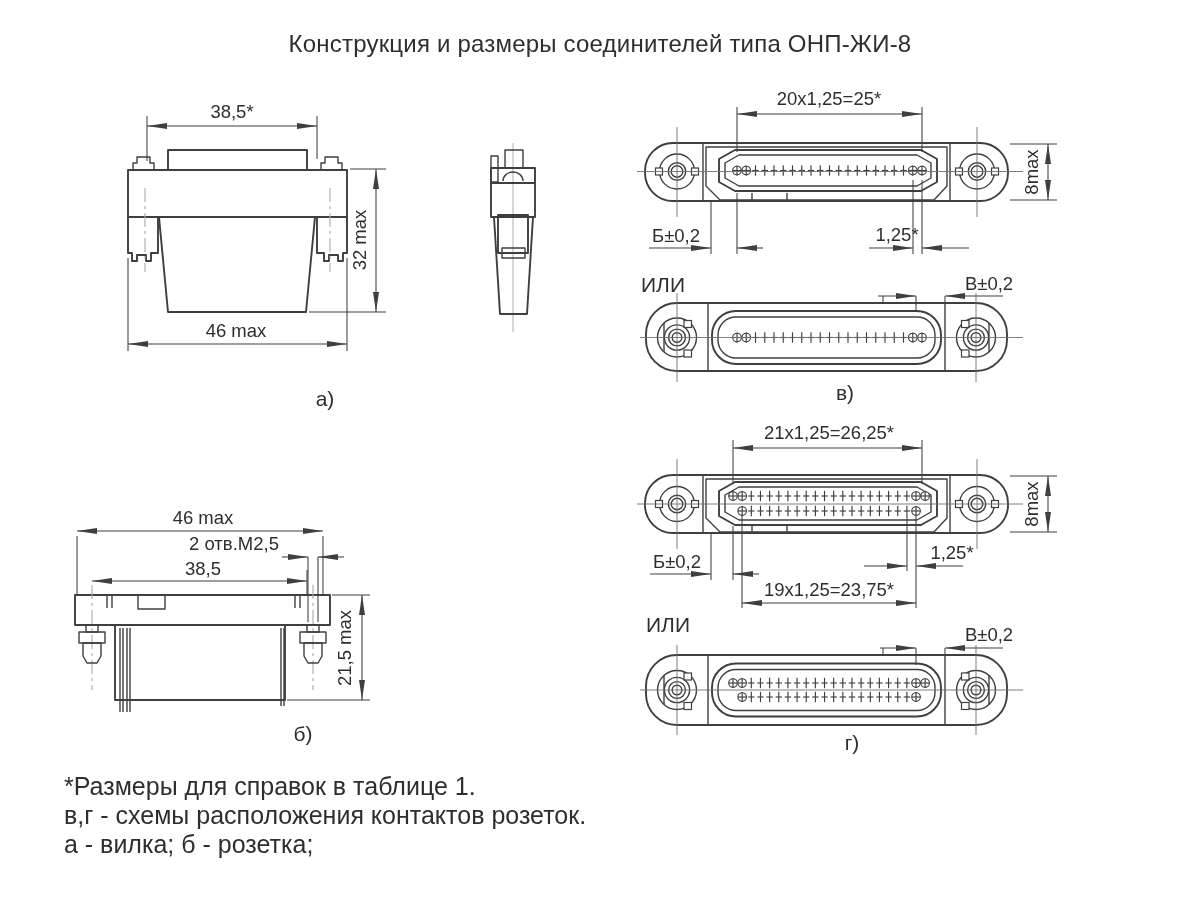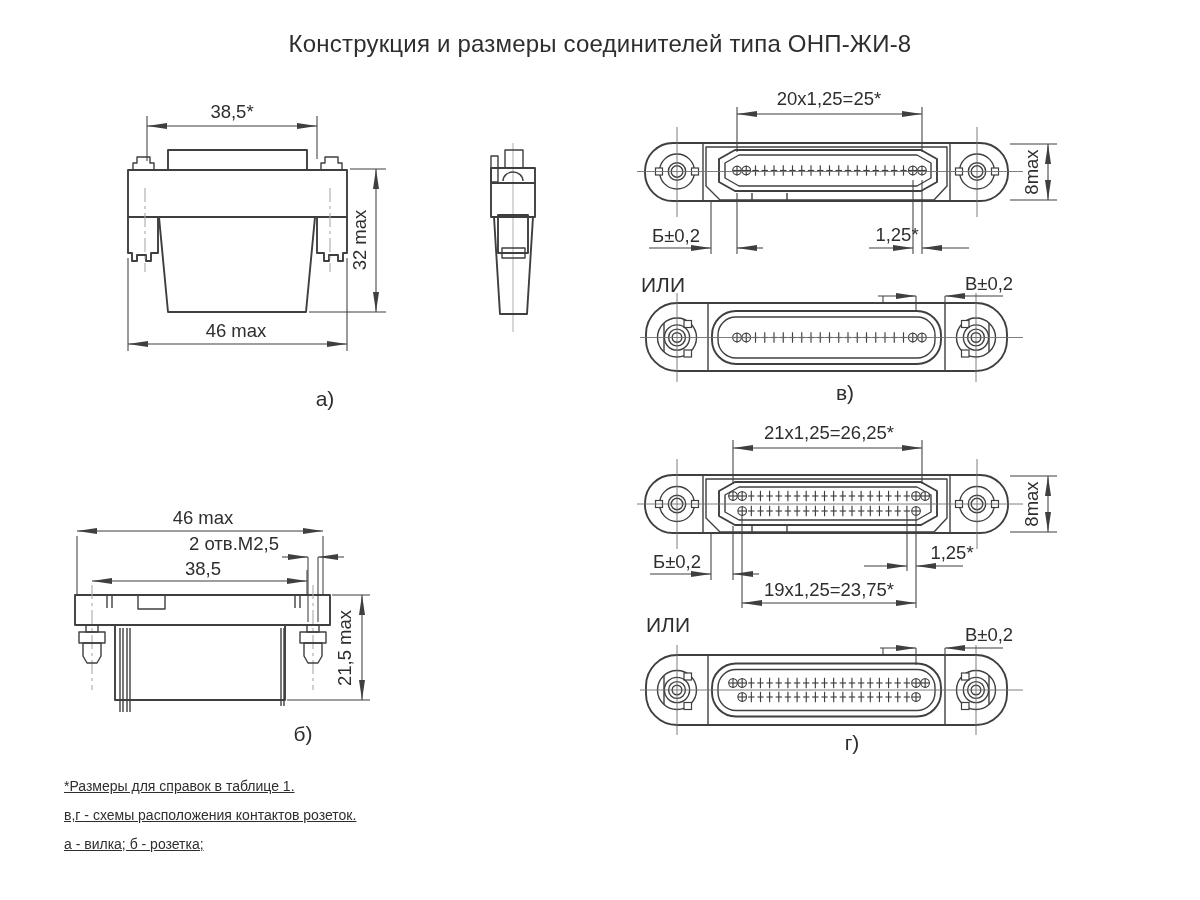--- a/index.html
+++ b/index.html
@@ -1,21 +1,21 @@
 <!DOCTYPE html>
 <html style="--line: #3f3f3f; --cl: #ababab; --text: #2e2e2e; --bg: #ffffff;"><head>
 <meta charset="utf-8">
 <style>
   html,body{margin:0;padding:0;background:#fff;width:1200px;height:900px;overflow:hidden;}
   :root{--line:#3f3f3f;--cl:#a8a8a8;--text:#2e2e2e;--bg:#ffffff;}
   .stage{position:relative;width:1200px;height:900px;background:var(--bg);
          font-family:"Liberation Sans",sans-serif;color:var(--text);}
   .title{position:absolute;left:0;right:0;top:30px;text-align:center;
          font-size:24px;letter-spacing:.2px;color:var(--text);}
-  .notes{position:absolute;left:64px;top:772px;font-size:14px;line-height:29px;color:var(--text);text-decoration:underline;}
+  .notes{position:absolute;left:64px;top:772px;font-size:25px;line-height:29px;color:var(--text);}
   svg{position:absolute;left:0;top:0;}
   .ol{stroke:var(--line);stroke-width:1.9;fill:none;stroke-linejoin:round;stroke-linecap:square;}
   .ol2{stroke:var(--line);stroke-width:1.4;fill:none;stroke-linejoin:round;}
   .dim{stroke:var(--line);stroke-width:1.05;fill:none;}
   .cross{stroke:#6f6f6f;stroke-width:.9;fill:none;}
   .cld{stroke:var(--cl);stroke-width:1.1;stroke-dasharray:14 4 3 4;fill:none;}
   .cl{stroke:#bdbdbd;stroke-width:1.2;fill:none;}
   .notch{fill:#fff;stroke:var(--line);stroke-width:1.2;}
   .arrow{fill:var(--line);stroke:none;}
   .contacts line{stroke:var(--line);stroke-width:1.15;}

